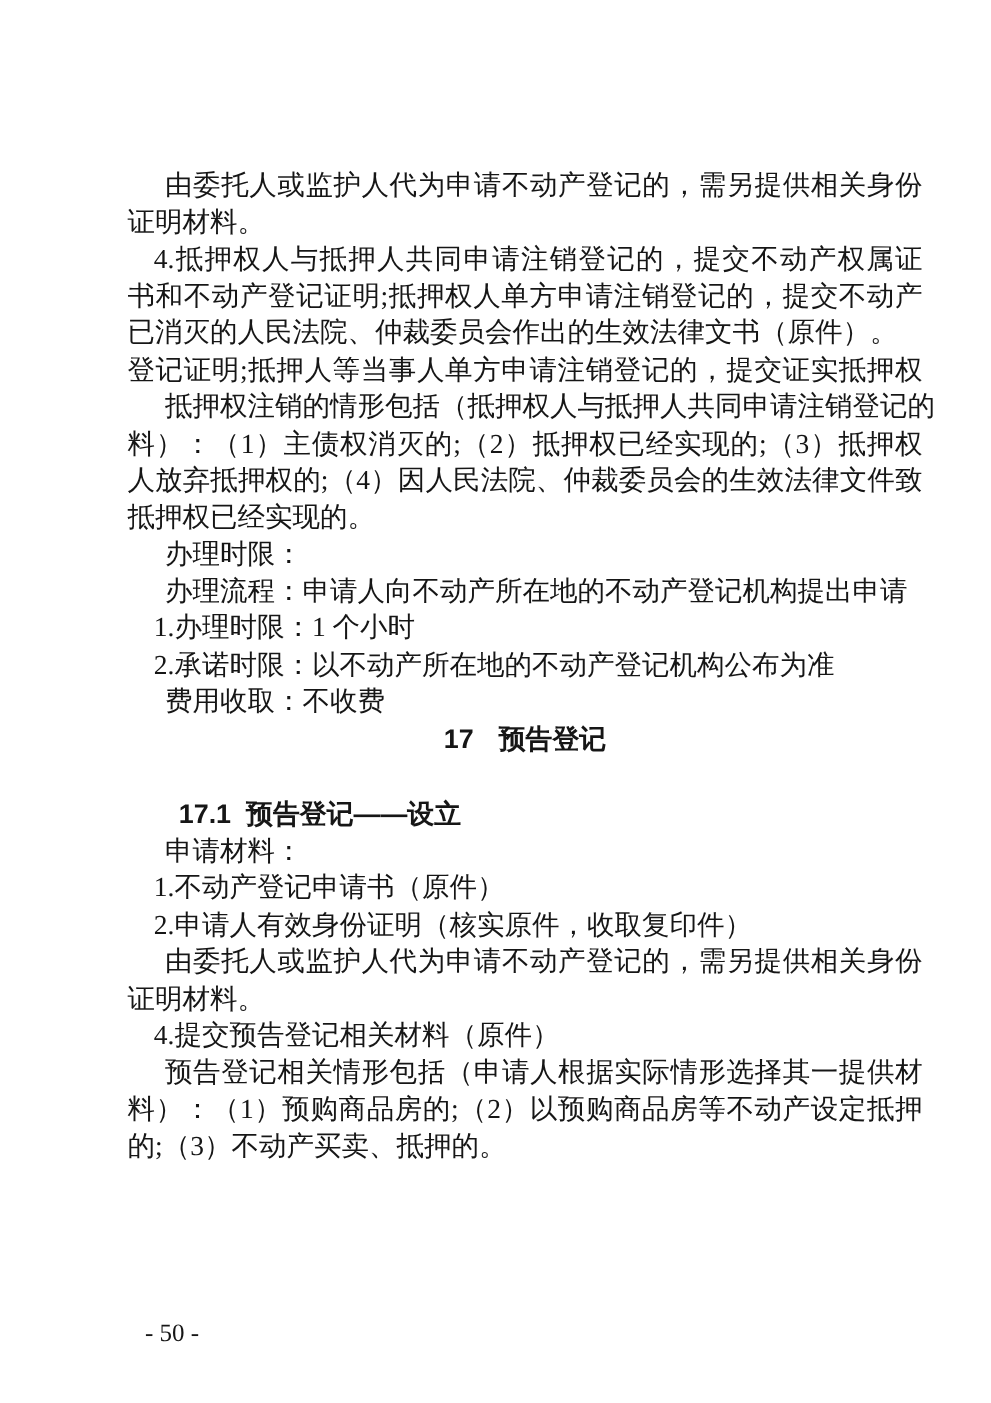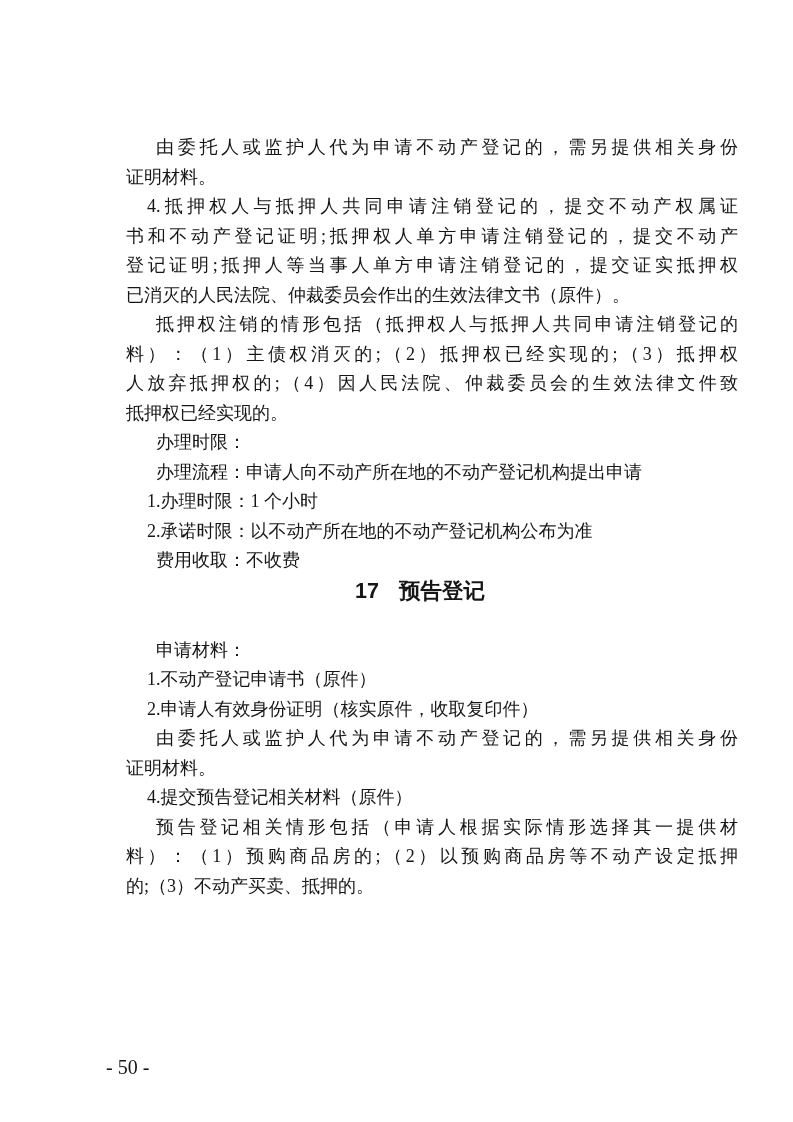--- a/index.html
+++ b/index.html
@@ -14,27 +14,26 @@
     color: #161616;
   }
   .doc {
     position: absolute;
     left: 102px;
     top: 133px;
     width: 636px;
   }
   .para { margin: 0; }
   .line {
-    font-size: 18px;
+    font-size: 22px;
     line-height: 29.5px;
     height: 29.5px;
     white-space: nowrap;
     text-align: justify;
     text-align-last: left;
-    margin-left: 24px;
   }
   .line.fill {
     text-align-last: justify;
     text-justify: inter-ideograph;
   }
   .line.ind-a { text-indent: 30px; }  
   .line.ind-b { text-indent: 21px; }  
   .h1 {
     margin-bottom: 30px;
     height: 30px;
@@ -49,43 +48,43 @@
     height: 30px;
     line-height: 30px;
     font-weight: bold;
     font-size: 21.5px;
     font-family: "Liberation Sans", "DejaVu Sans", sans-serif;
     padding-left: 41px;
   }
   .h2 .hnum { margin-right: 12px; }
   .footer {
     position: absolute;
-    left: 106px;
+    left: 116px;
     top: 1055px;
     font-size: 20px;
     line-height: 24px;
     color: #161616;
   }
 </style>
 </head>
 <body>
 
 <main class="doc">
 
   <div class="para">
     <div class="line fill ind-a">由委托人或监护人代为申请不动产登记的，需另提供相关身份</div>
     <div class="line">证明材料。</div>
   </div>
 
 
   <div class="para">
     <div class="line fill ind-b">4.抵押权人与抵押人共同申请注销登记的，提交不动产权属证</div>
     <div class="line fill">书和不动产登记证明;抵押权人单方申请注销登记的，提交不动产</div>
+    <div class="line">已消灭的人民法院、仲裁委员会作出的生效法律文书（原件）。</div>
     <div class="line fill">登记证明;抵押人等当事人单方申请注销登记的，提交证实抵押权</div>
-    <div class="line">已消灭的人民法院、仲裁委员会作出的生效法律文书（原件）。</div>
   </div>
 
   <div class="para">
     <div class="line fill ind-a">抵押权注销的情形包括（抵押权人与抵押人共同申请注销登记的</div>
     <div class="line fill">料）：（1）主债权消灭的;（2）抵押权已经实现的;（3）抵押权</div>
     <div class="line fill">人放弃抵押权的;（4）因人民法院、仲裁委员会的生效法律文件致</div>
     <div class="line">抵押权已经实现的。</div>
   </div>
 
   <div class="para">
@@ -105,20 +104,23 @@
   </div>
 
   <div class="para">
     <div class="line ind-a">费用收取：不收费</div>
   </div>
 
   <div class="h1">
     <span class="hnum">17</span><span>预告登记</span>
   </div>
 
+  <div class="h2">
+    <span class="hnum">17.1</span><span>预告登记——设立</span>
+  </div>
 
   <div class="para">
     <div class="line ind-a">申请材料：</div>
   </div>
 
   <div class="para">
     <div class="line ind-b">1.不动产登记申请书（原件）</div>
   </div>
 
   <div class="para">

